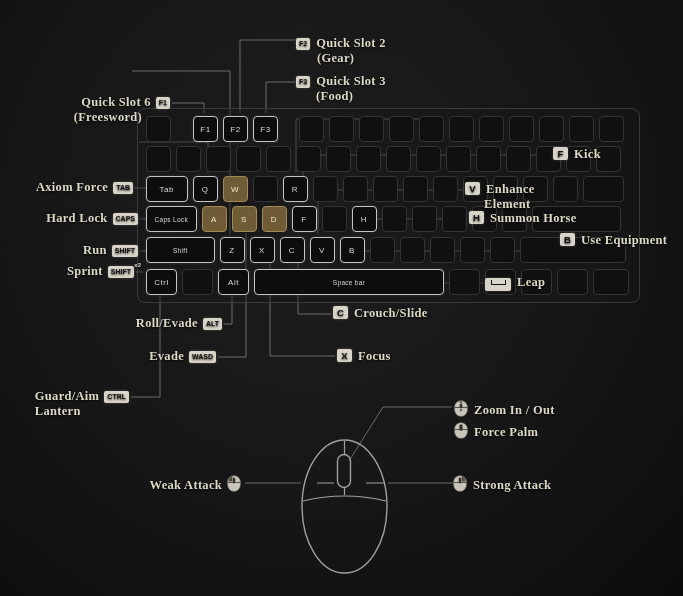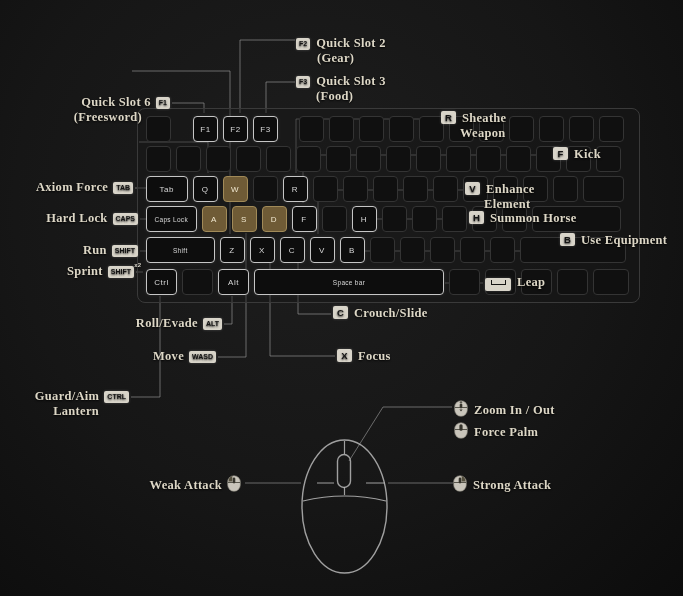--- a/index.html
+++ b/index.html
@@ -205,39 +205,35 @@
   <div class="lab ll" style="right:545px;top:243px">
     <span>Run</span><span class="kbadge wd">SHIFT</span>
   </div>
   <div class="lab ll" style="right:549px;top:264px">
     <span>Sprint</span><span class="badge-wrap" style="margin-left:5px"><span class="kbadge wd" style="margin-left:0">SHIFT</span><sup class="x2">x2</sup></span>
   </div>
   <div class="lab ll" style="right:461px;top:316px">
     <span>Roll/Evade</span><span class="kbadge wd">ALT</span>
   </div>
   <div class="lab ll" style="right:467px;top:349px">
-    <span>Move</span><span class="kbadge wd">WASD</span>
+    <span>Evade</span><span class="kbadge wd">WASD</span>
   </div>
   <div class="lab ll" style="right:554px;top:389px">
     <span>Guard/Aim</span><span class="kbadge wd">CTRL</span>
-    <div class="sub" style="margin-right:30px;text-align:right">Lantern</div>
+    <div class="sub" style="margin-right:30px;text-align:left">Lantern</div>
   </div>
   <div class="lab ll" style="right:442px;top:475px">
     <span>Weak Attack</span><span class="micon"><svg width="14" height="17" viewBox="0 0 14 17">
           <rect x="0.7" y="0.7" width="12.6" height="15.6" rx="6.3" fill="#c9c5bb" stroke="#8a867c" stroke-width="0.6"></rect>
           <line x1="1" y1="7.5" x2="13" y2="7.5" stroke="#3a382f" stroke-width="0.8"></line>
           <path d="M1.5 6.5 V6 a5.5 5.5 0 0 1 3.8-5 V6.5 z" fill="#55503f"></path>
           <rect x="5.7" y="2.4" width="2.6" height="6" rx="1.3" fill="#35332b"></rect>
         </svg></span>
   </div>
 
-  <div class="lab rl" style="left:441px;top:111px">
-    <span class="kbadge sq">R</span><span>Sheathe</span>
-    <div class="sub" style="margin-left:19px">Weapon</div>
-  </div>
   <div class="lab rl" style="left:553px;top:147px">
     <span class="kbadge sq">F</span><span>Kick</span>
   </div>
   <div class="lab rl" style="left:465px;top:182px">
     <span class="kbadge sq">V</span><span>Enhance</span>
     <div class="sub" style="margin-left:19px">Element</div>
   </div>
   <div class="lab rl" style="left:469px;top:211px">
     <span class="kbadge sq">H</span><span>Summon Horse</span>
   </div>

